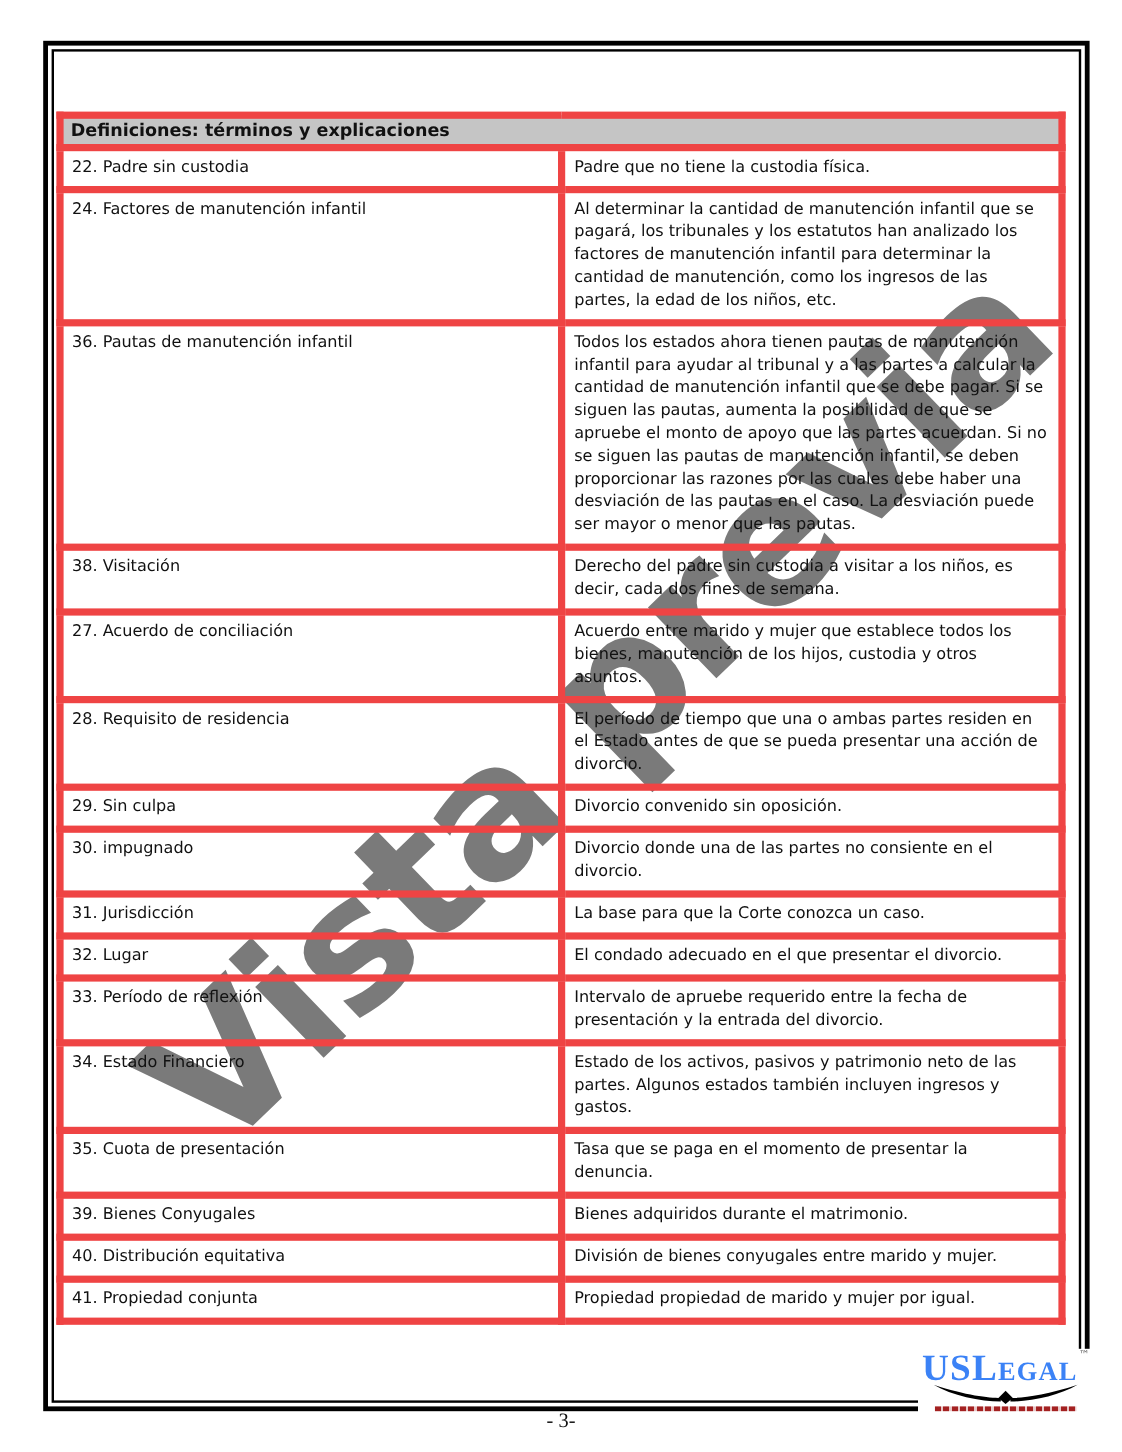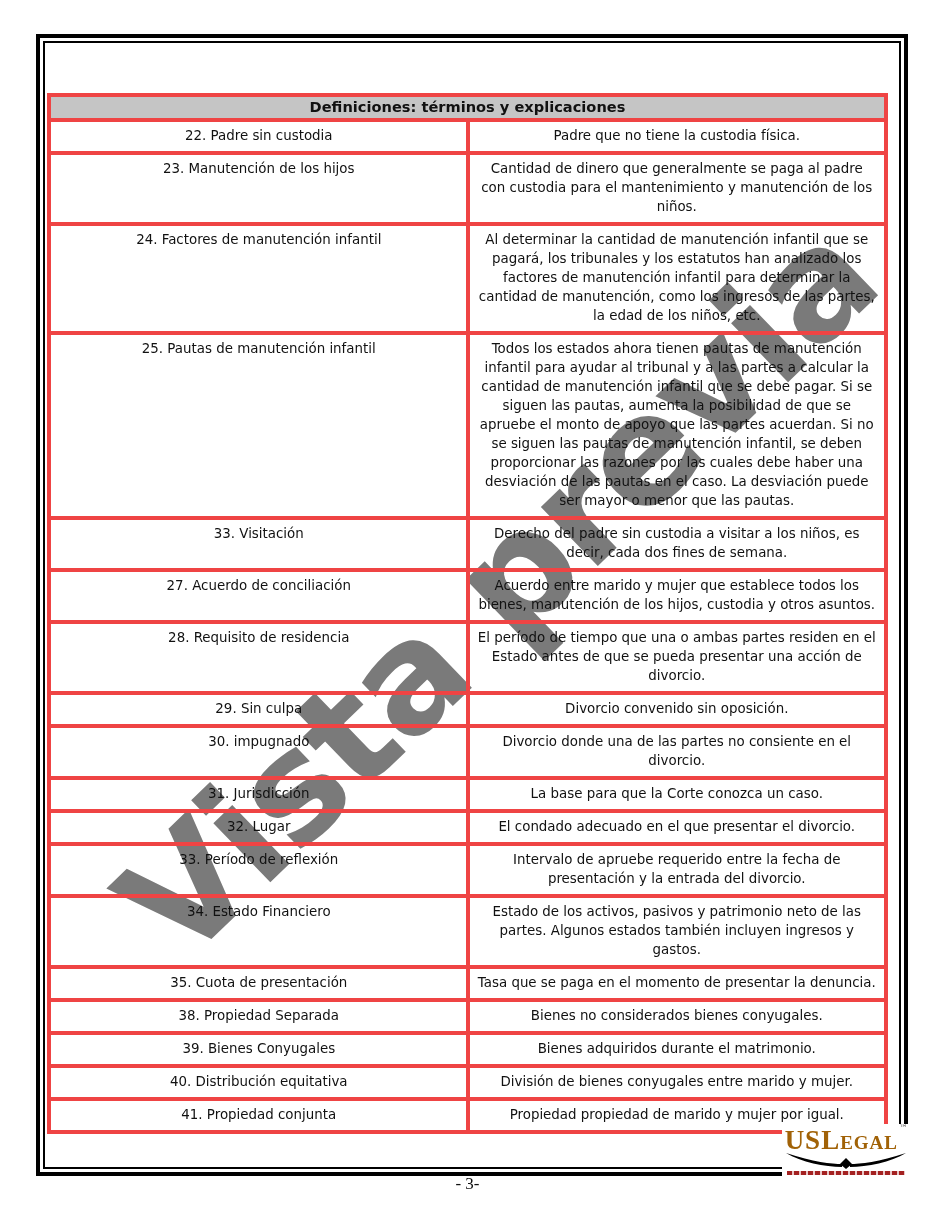--- a/index.html
+++ b/index.html
@@ -23,38 +23,38 @@
     font-size:150px;font-weight:bold;color:#6f6f6f;opacity:.92;
     white-space:nowrap;letter-spacing:-3px;pointer-events:none;
     font-family:"DejaVu Sans",sans-serif;
   }
   
   table.defs{
     position:absolute;left:2px;top:50px;width:841px;z-index:2;
     border-collapse:collapse;table-layout:fixed;background:transparent;
   }
   table.defs th,table.defs td{
-    border:4px solid #ef4444;vertical-align:top;text-align:center;
+    border:6px solid #ef4444;vertical-align:top;text-align:left;
     font-size:13.4px;line-height:19px;
   }
   table.defs th{
     background:#c5c5c5;font-size:14.6px;font-weight:bold;
     padding:1px 6px 2px 6px;line-height:18px;
   }
   td.term{width:229px;padding:4px 6px 6px 7px;}
   td.def{padding:4px 8px 6px 8px;}
   
   .logo{
     position:absolute;right:24px;top:1124px;z-index:4;background:#fff;
     text-align:center;padding:0 3px 2px 3px;line-height:1;
   }
   .logo-text{
     font-family:"Liberation Serif","DejaVu Serif",serif;
-    font-variant:small-caps;font-weight:bold;font-size:27px;
-    color:#a16207;letter-spacing:1px;
+    font-variant:small-caps;font-weight:bold;font-size:31px;
+    color:#3b82f6;letter-spacing:1px;
   }
   .logo-tm{
     font-size:9px;color:#666;vertical-align:18px;margin-left:1px;
     font-family:"DejaVu Sans",sans-serif;
   }
   .logo-eagle{display:block;margin:-2px auto 0 auto;}
   .logo-tagline{
     height:4px;width:118px;margin:1px auto 0 auto;
     background:repeating-linear-gradient(90deg,#a42121 0px,#a42121 5px,rgba(164,33,33,.25) 5px,rgba(164,33,33,.25) 7px);
   }
@@ -77,33 +77,29 @@
         <tr>
           <th colspan="2">Definiciones: términos y explicaciones</th>
         </tr>
       </thead>
       <tbody>
           <tr>
             <td class="term">22. Padre sin custodia</td>
             <td class="def">Padre que no tiene la custodia física.</td>
           </tr>
           <tr>
-            <td class="term">23. Manutención de los hijos</td>
-            <td class="def">Cantidad de dinero que generalmente se paga al padre con custodia para el mantenimiento y manutención de los niños.</td>
-          </tr>
-          <tr>
             <td class="term">24. Factores de manutención infantil</td>
             <td class="def">Al determinar la cantidad de manutención infantil que se pagará, los tribunales y los estatutos han analizado los factores de manutención infantil para determinar la cantidad de manutención, como los ingresos de las partes, la edad de los niños, etc.</td>
           </tr>
           <tr>
-            <td class="term">25. Pautas de manutención infantil</td>
+            <td class="term">36. Pautas de manutención infantil</td>
             <td class="def">Todos los estados ahora tienen pautas de manutención infantil para ayudar al tribunal y a las partes a calcular la cantidad de manutención infantil que se debe pagar. Si se siguen las pautas, aumenta la posibilidad de que se apruebe el monto de apoyo que las partes acuerdan. Si no se siguen las pautas de manutención infantil, se deben proporcionar las razones por las cuales debe haber una desviación de las pautas en el caso. La desviación puede ser mayor o menor que las pautas.</td>
           </tr>
           <tr>
-            <td class="term">33. Visitación</td>
+            <td class="term">38. Visitación</td>
             <td class="def">Derecho del padre sin custodia a visitar a los niños, es decir, cada dos fines de semana.</td>
           </tr>
           <tr>
             <td class="term">27. Acuerdo de conciliación</td>
             <td class="def">Acuerdo entre marido y mujer que establece todos los bienes, manutención de los hijos, custodia y otros asuntos.</td>
           </tr>
           <tr>
             <td class="term">28. Requisito de residencia</td>
             <td class="def">El período de tiempo que una o ambas partes residen en el Estado antes de que se pueda presentar una acción de divorcio.</td>
           </tr>
@@ -129,24 +125,20 @@
           </tr>
           <tr>
             <td class="term">34. Estado Financiero</td>
             <td class="def">Estado de los activos, pasivos y patrimonio neto de las partes. Algunos estados también incluyen ingresos y gastos.</td>
           </tr>
           <tr>
             <td class="term">35. Cuota de presentación</td>
             <td class="def">Tasa que se paga en el momento de presentar la denuncia.</td>
           </tr>
           <tr>
-            <td class="term">38. Propiedad Separada</td>
-            <td class="def">Bienes no considerados bienes conyugales.</td>
-          </tr>
-          <tr>
             <td class="term">39. Bienes Conyugales</td>
             <td class="def">Bienes adquiridos durante el matrimonio.</td>
           </tr>
           <tr>
             <td class="term">40. Distribución equitativa</td>
             <td class="def">División de bienes conyugales entre marido y mujer.</td>
           </tr>
           <tr>
             <td class="term">41. Propiedad conjunta</td>
             <td class="def">Propiedad propiedad de marido y mujer por igual.</td>

